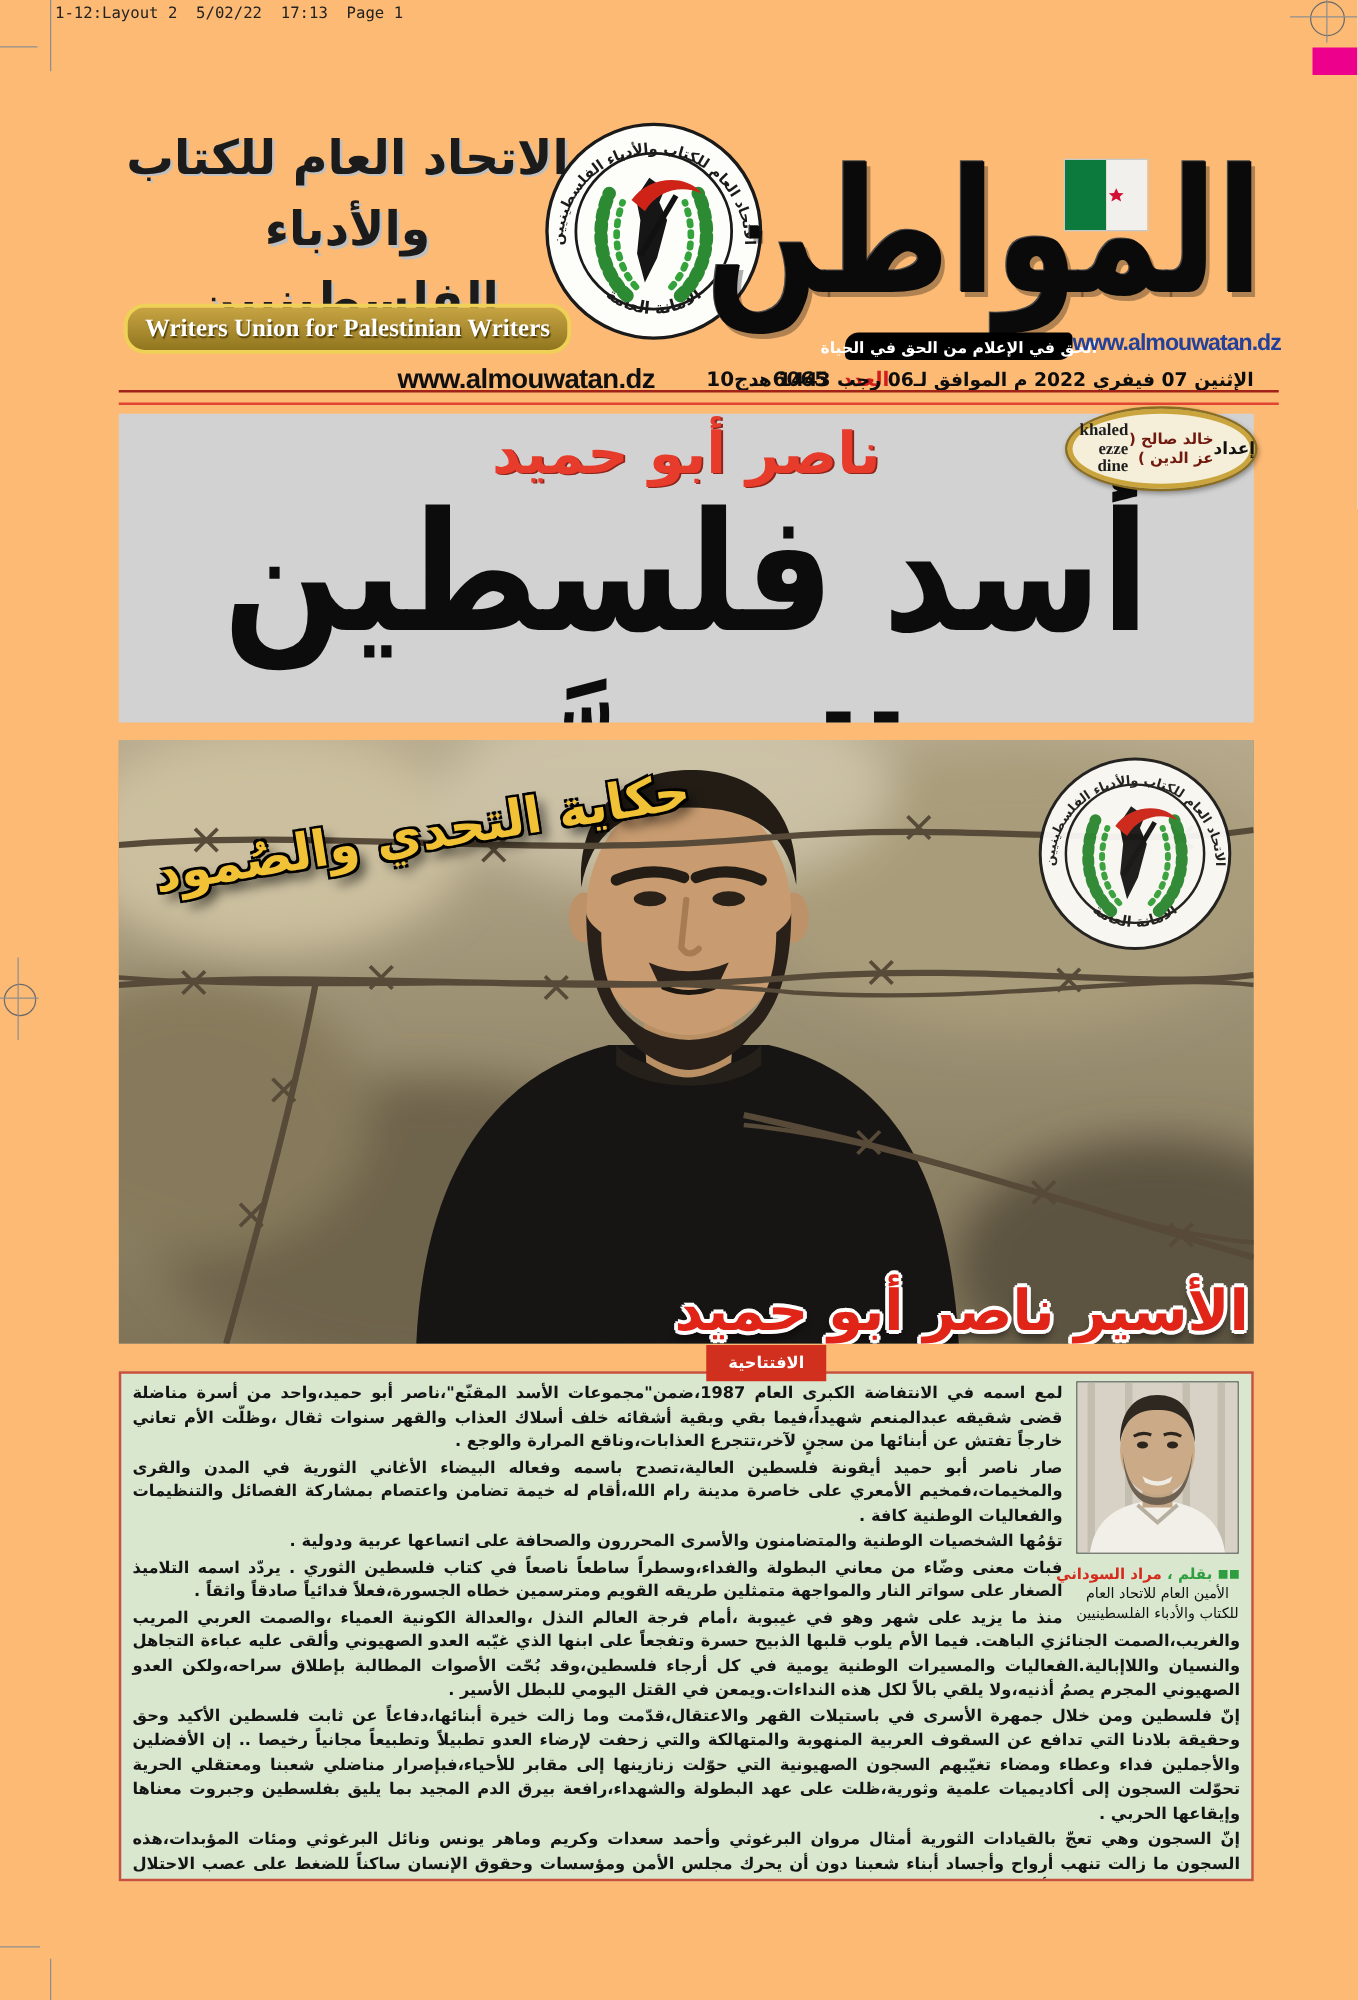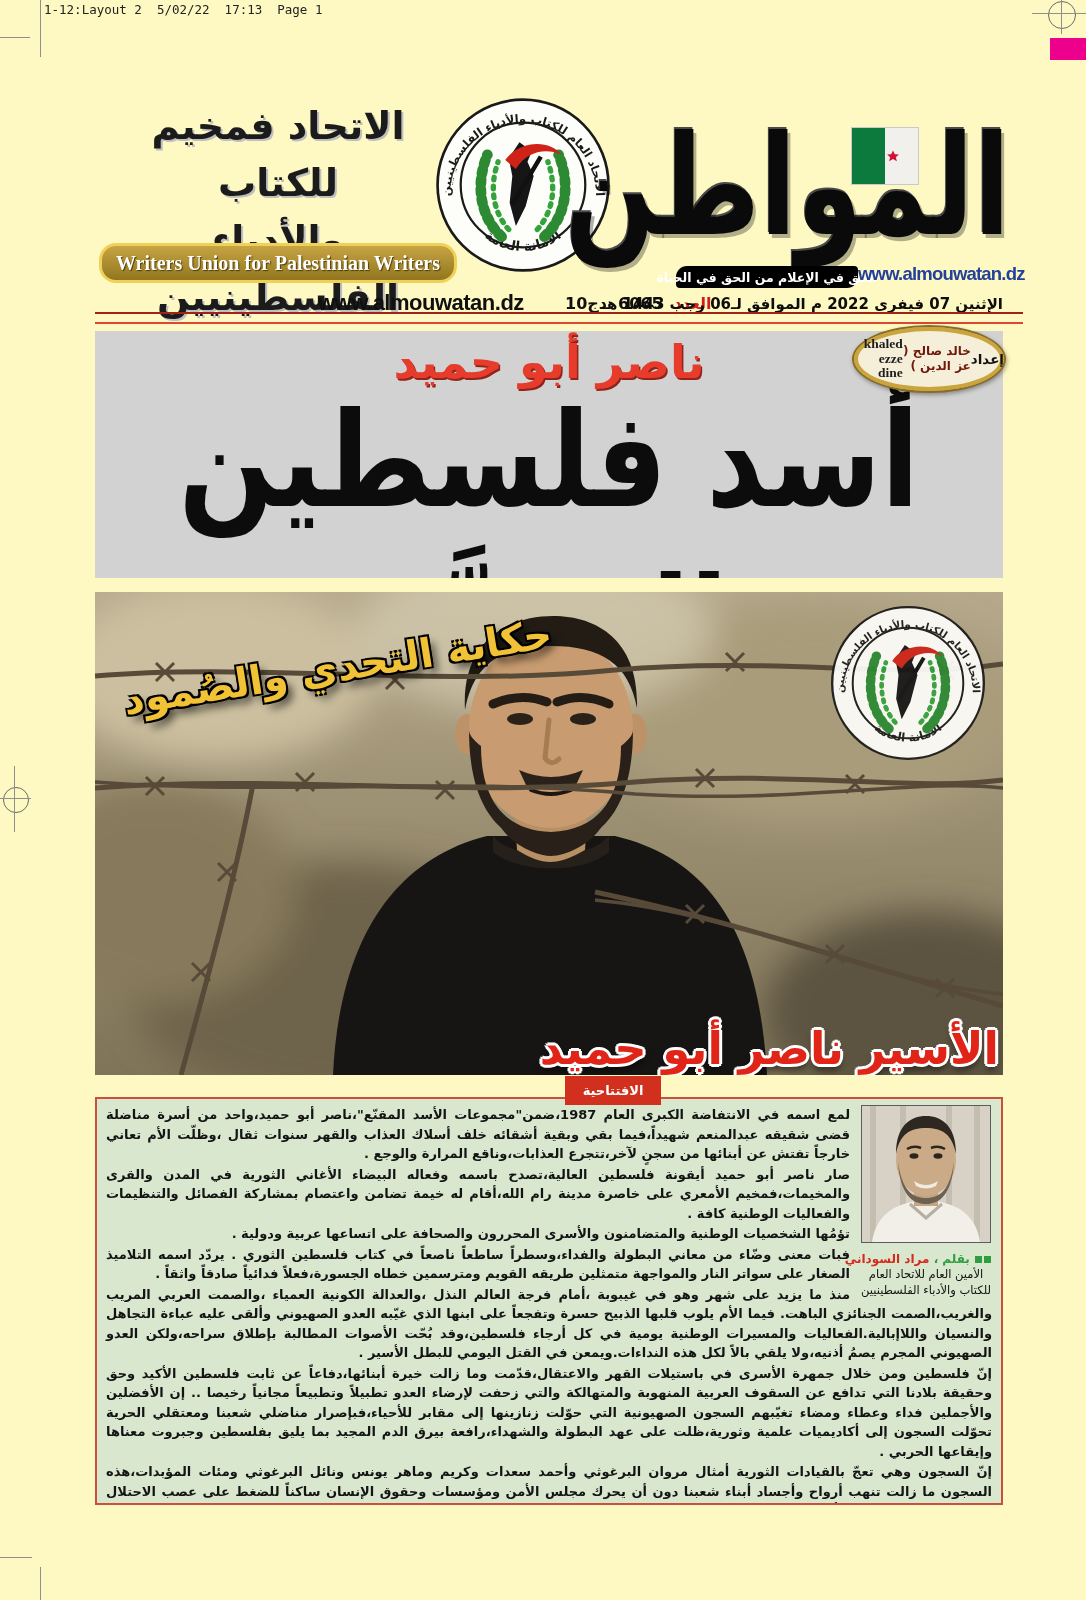--- a/index.html
+++ b/index.html
@@ -1,16 +1,16 @@
 <!DOCTYPE html>
 <html lang="ar"><head>
 <meta charset="utf-8">
 <style>
   html,body{margin:0;padding:0;background:#e9e9e9;}
-  #page{position:relative;width:1086px;height:1600px;background:#fef9c3;overflow:hidden;
+  #page{position:relative;width:1086px;height:1600px;background:#fdba74;overflow:hidden;
         font-family:"DejaVu Sans",sans-serif;}
   .abs{position:absolute;}
 
   
   .slug{left:44px;top:2px;font-family:"DejaVu Sans Mono",monospace;font-size:12.5px;color:#222;white-space:pre;}
   .mark{background:#8f8f8f;}
   .regcircle{border:1.5px solid #6a6a6a;border-radius:50%;background:transparent;}
   .magenta-bar{left:1050px;top:38px;width:36px;height:22px;background:#ec008c;}
 
   
@@ -120,21 +120,21 @@
   <div class="abs mark" style="left:1032px;top:13px;width:54px;height:1px;"></div>
   <div class="abs mark" style="left:1061px;top:0;width:1px;height:34px;"></div>
   <div class="abs magenta-bar"></div>
   <div class="abs regcircle" style="left:3px;top:787px;width:24px;height:24px;"></div>
   <div class="abs mark" style="left:0;top:798px;width:31px;height:1px;"></div>
   <div class="abs mark" style="left:14px;top:766px;width:1px;height:66px;"></div>
   <div class="abs mark" style="left:0;top:1557px;width:32px;height:1px;"></div>
   <div class="abs mark" style="left:40px;top:1567px;width:1px;height:33px;"></div>
 
   <div class="abs union-name">
-    <div>الاتحاد فمخيم للكتاب</div>
+    <div>الاتحاد العام للكتاب</div>
     <div>والأدباء الفلسطينيين</div>
   </div>
   <div class="abs union-banner">
     <span>Writers Union for Palestinian Writers</span>
   </div>
 
   <svg class="abs seal-header" viewBox="0 0 200 200">
     <use href="#seal"></use>
   </svg>
 

